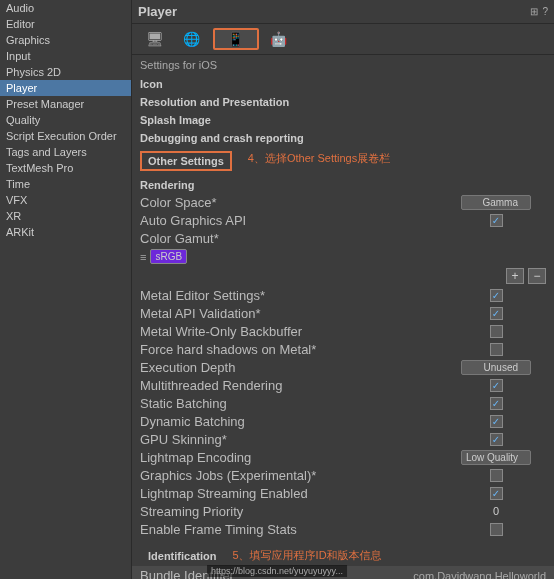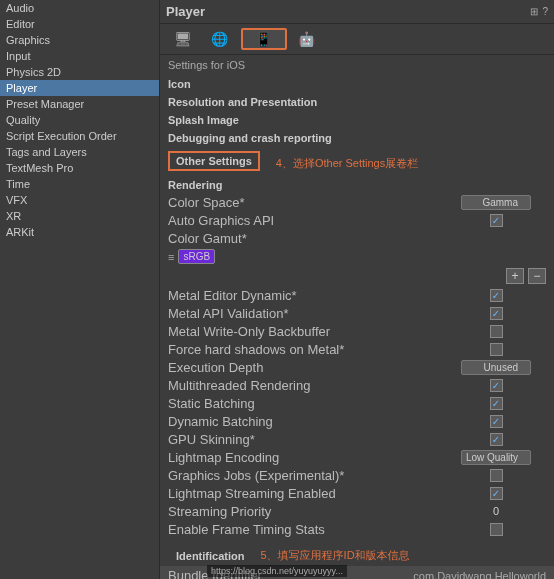--- a/index.html
+++ b/index.html
@@ -8,21 +8,21 @@
       font-size: 11px;
       background: #3c3c3c;
       color: #ccc;
       display: flex;
       width: 554px;
       height: 579px;
       overflow: hidden;
     }
     
     .sidebar {
-      width: 160px;
+      width: 132px;
       background: #3c3c3c;
       border-right: 1px solid #2a2a2a;
       flex-shrink: 0;
       overflow-y: auto;
     }
     .sidebar-item {
       padding: 2px 6px;
       cursor: pointer;
       color: #ccc;
       font-size: 11px;
@@ -288,21 +288,21 @@
     <span class="platform-tab" style="font-size:14px;">🤖</span>
   </div>
 
   <div class="settings-label">Settings for iOS</div>
 
   <div class="section-header">Icon</div>
   <div class="section-header">Resolution and Presentation</div>
   <div class="section-header">Splash Image</div>
   <div class="section-header">Debugging and crash reporting</div>
 
-  <div style="display:flex; align-items:flex-end; padding: 2px 0;">
+  <div style="display:flex; align-items:flex-start; padding: 2px 0;">
     <div class="other-settings-header">Other Settings</div>
     <span class="annotation">4、选择Other Settings展卷栏</span>
   </div>
 
   <div class="sub-header">Rendering</div>
 
   <div class="setting-row">
     <span class="setting-label">Color Space*</span>
     <div class="setting-value">
       <div class="dropdown">Gamma</div>
@@ -322,21 +322,21 @@
   <div class="color-gamut-row">
     <span class="equals-sign">≡</span>
     <span class="srgb-tag">sRGB</span>
   </div>
   <div class="plus-minus-row">
     <div class="pm-btn">+</div>
     <div class="pm-btn">−</div>
   </div>
 
   <div class="setting-row">
-    <span class="setting-label">Metal Editor Dynamic*</span>
+    <span class="setting-label">Metal Editor Settings*</span>
     <div class="setting-value">
         <div class="checkbox-checked on"></div>
       </div>
   </div>
 
   <div class="setting-row">
     <span class="setting-label">Metal API Validation*</span>
     <div class="setting-value">
         <div class="checkbox-checked on"></div>
       </div>

